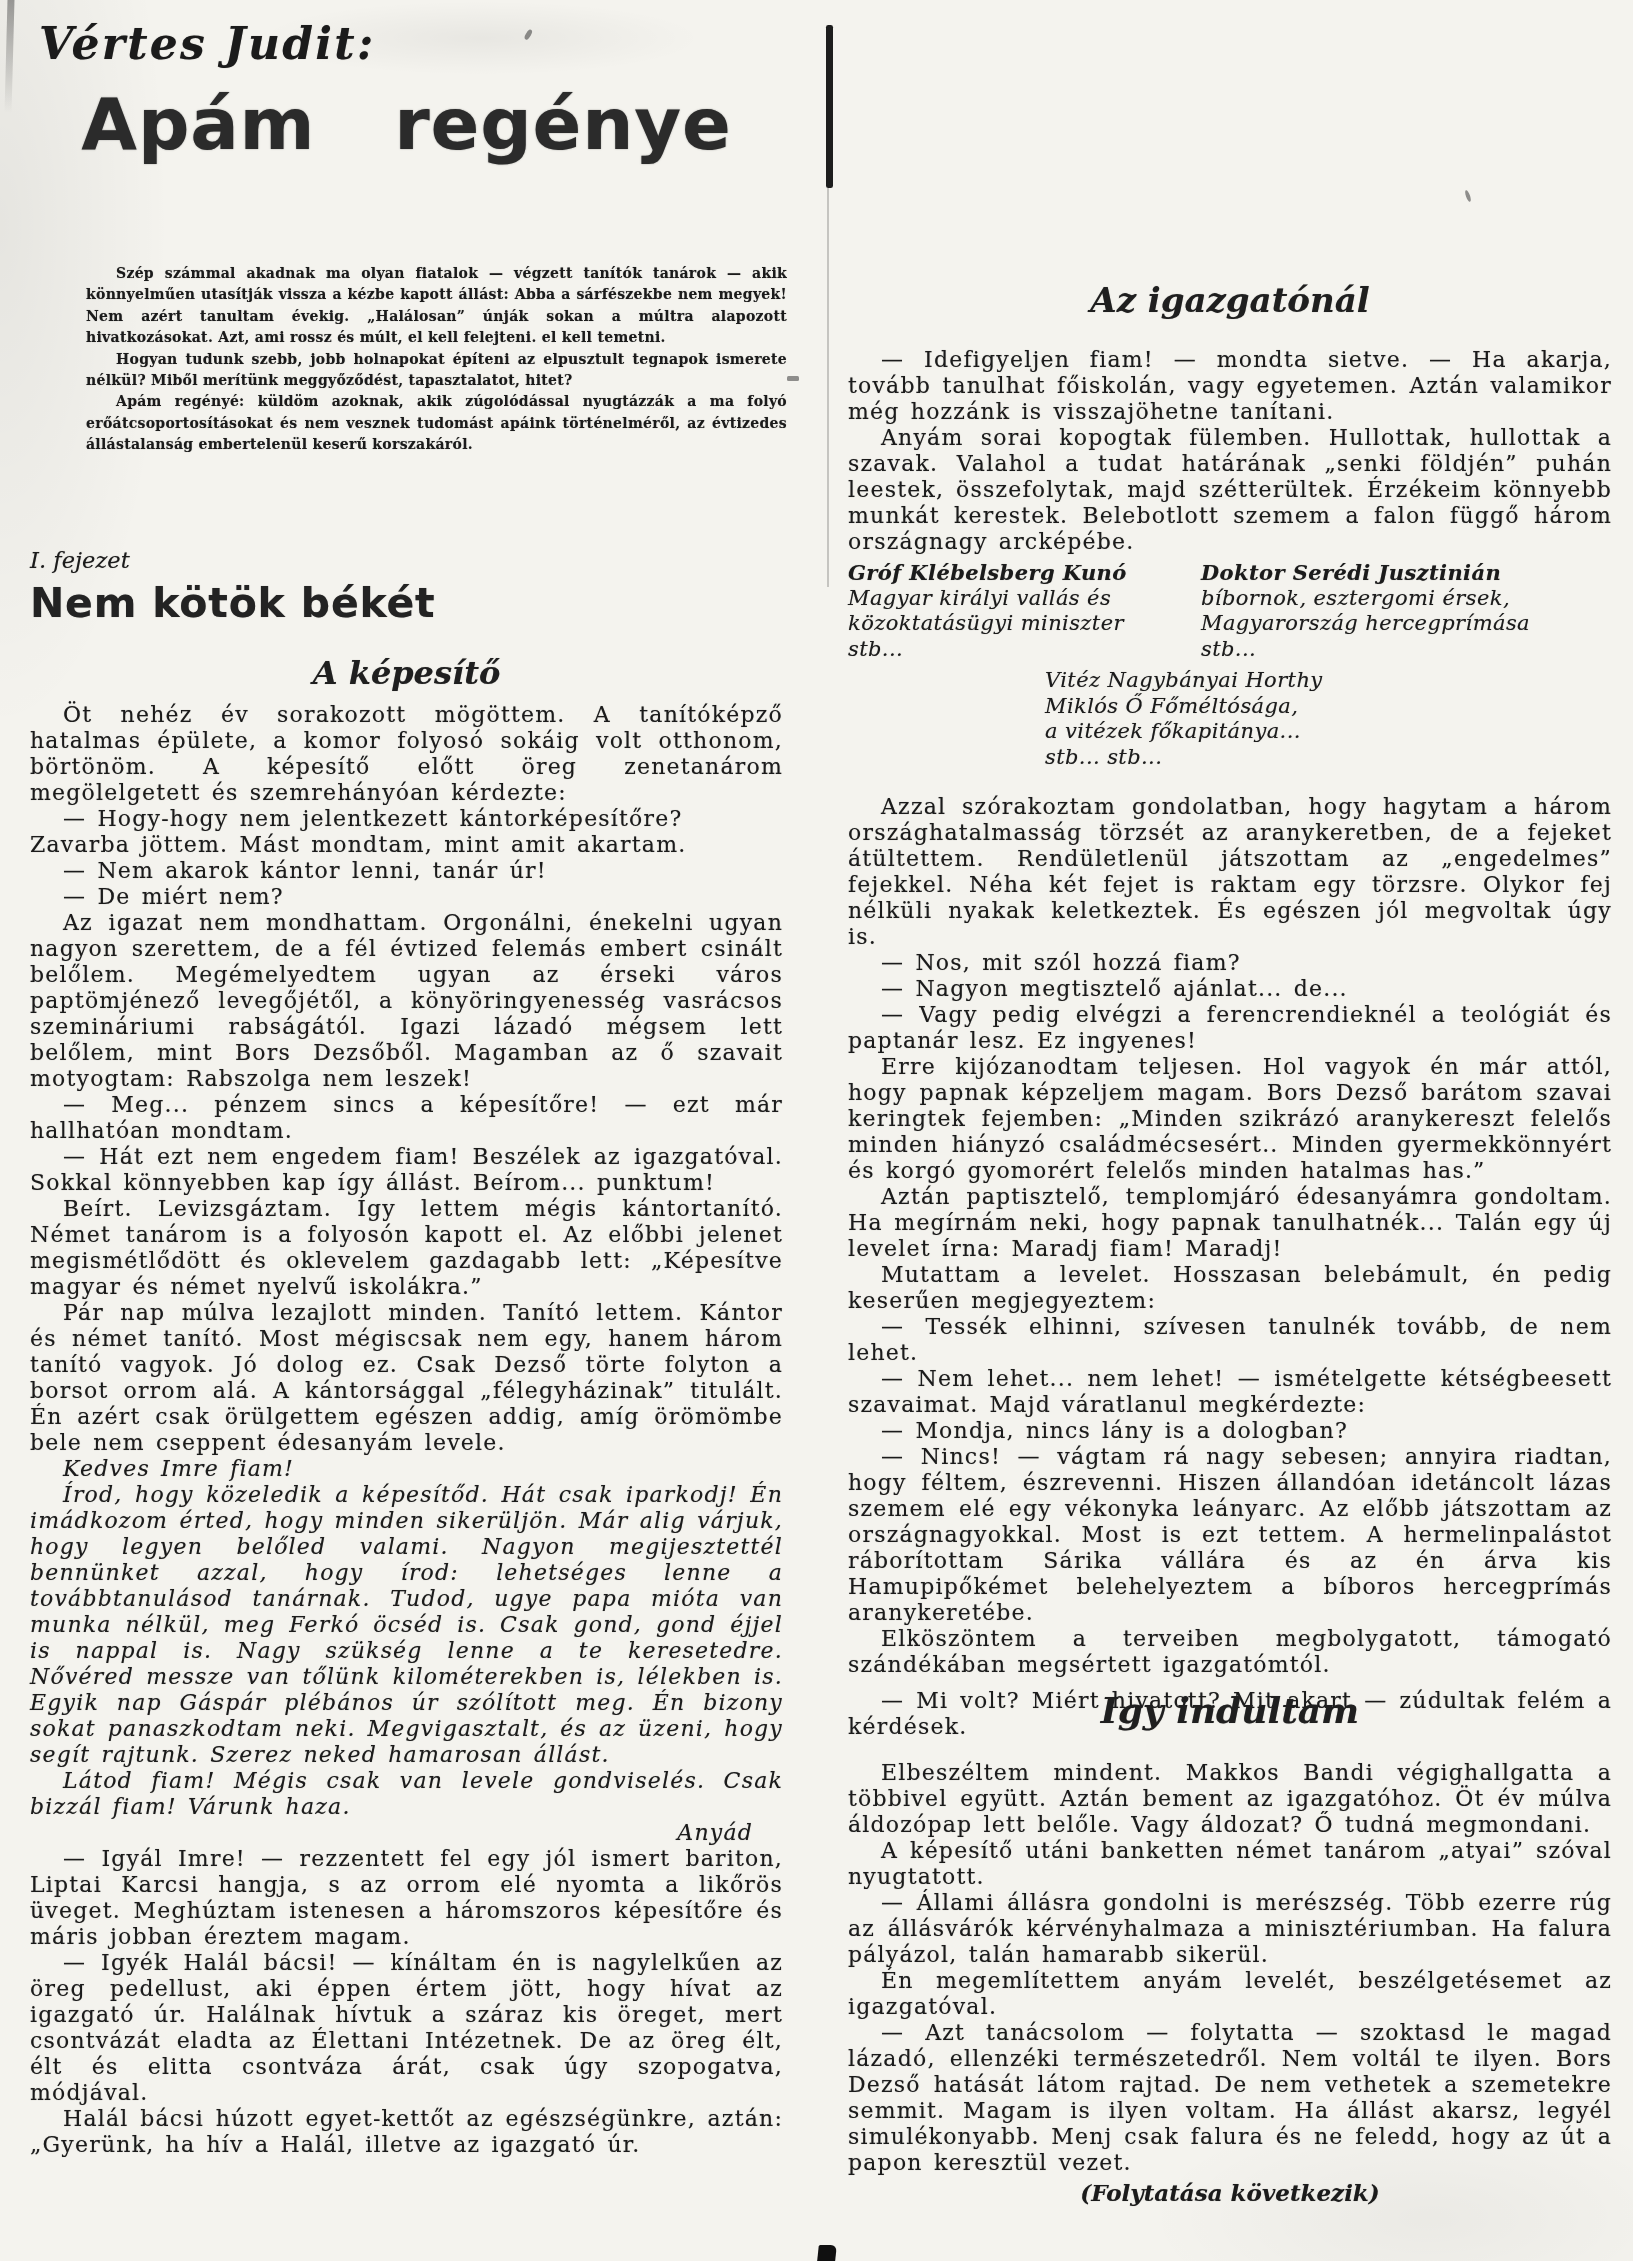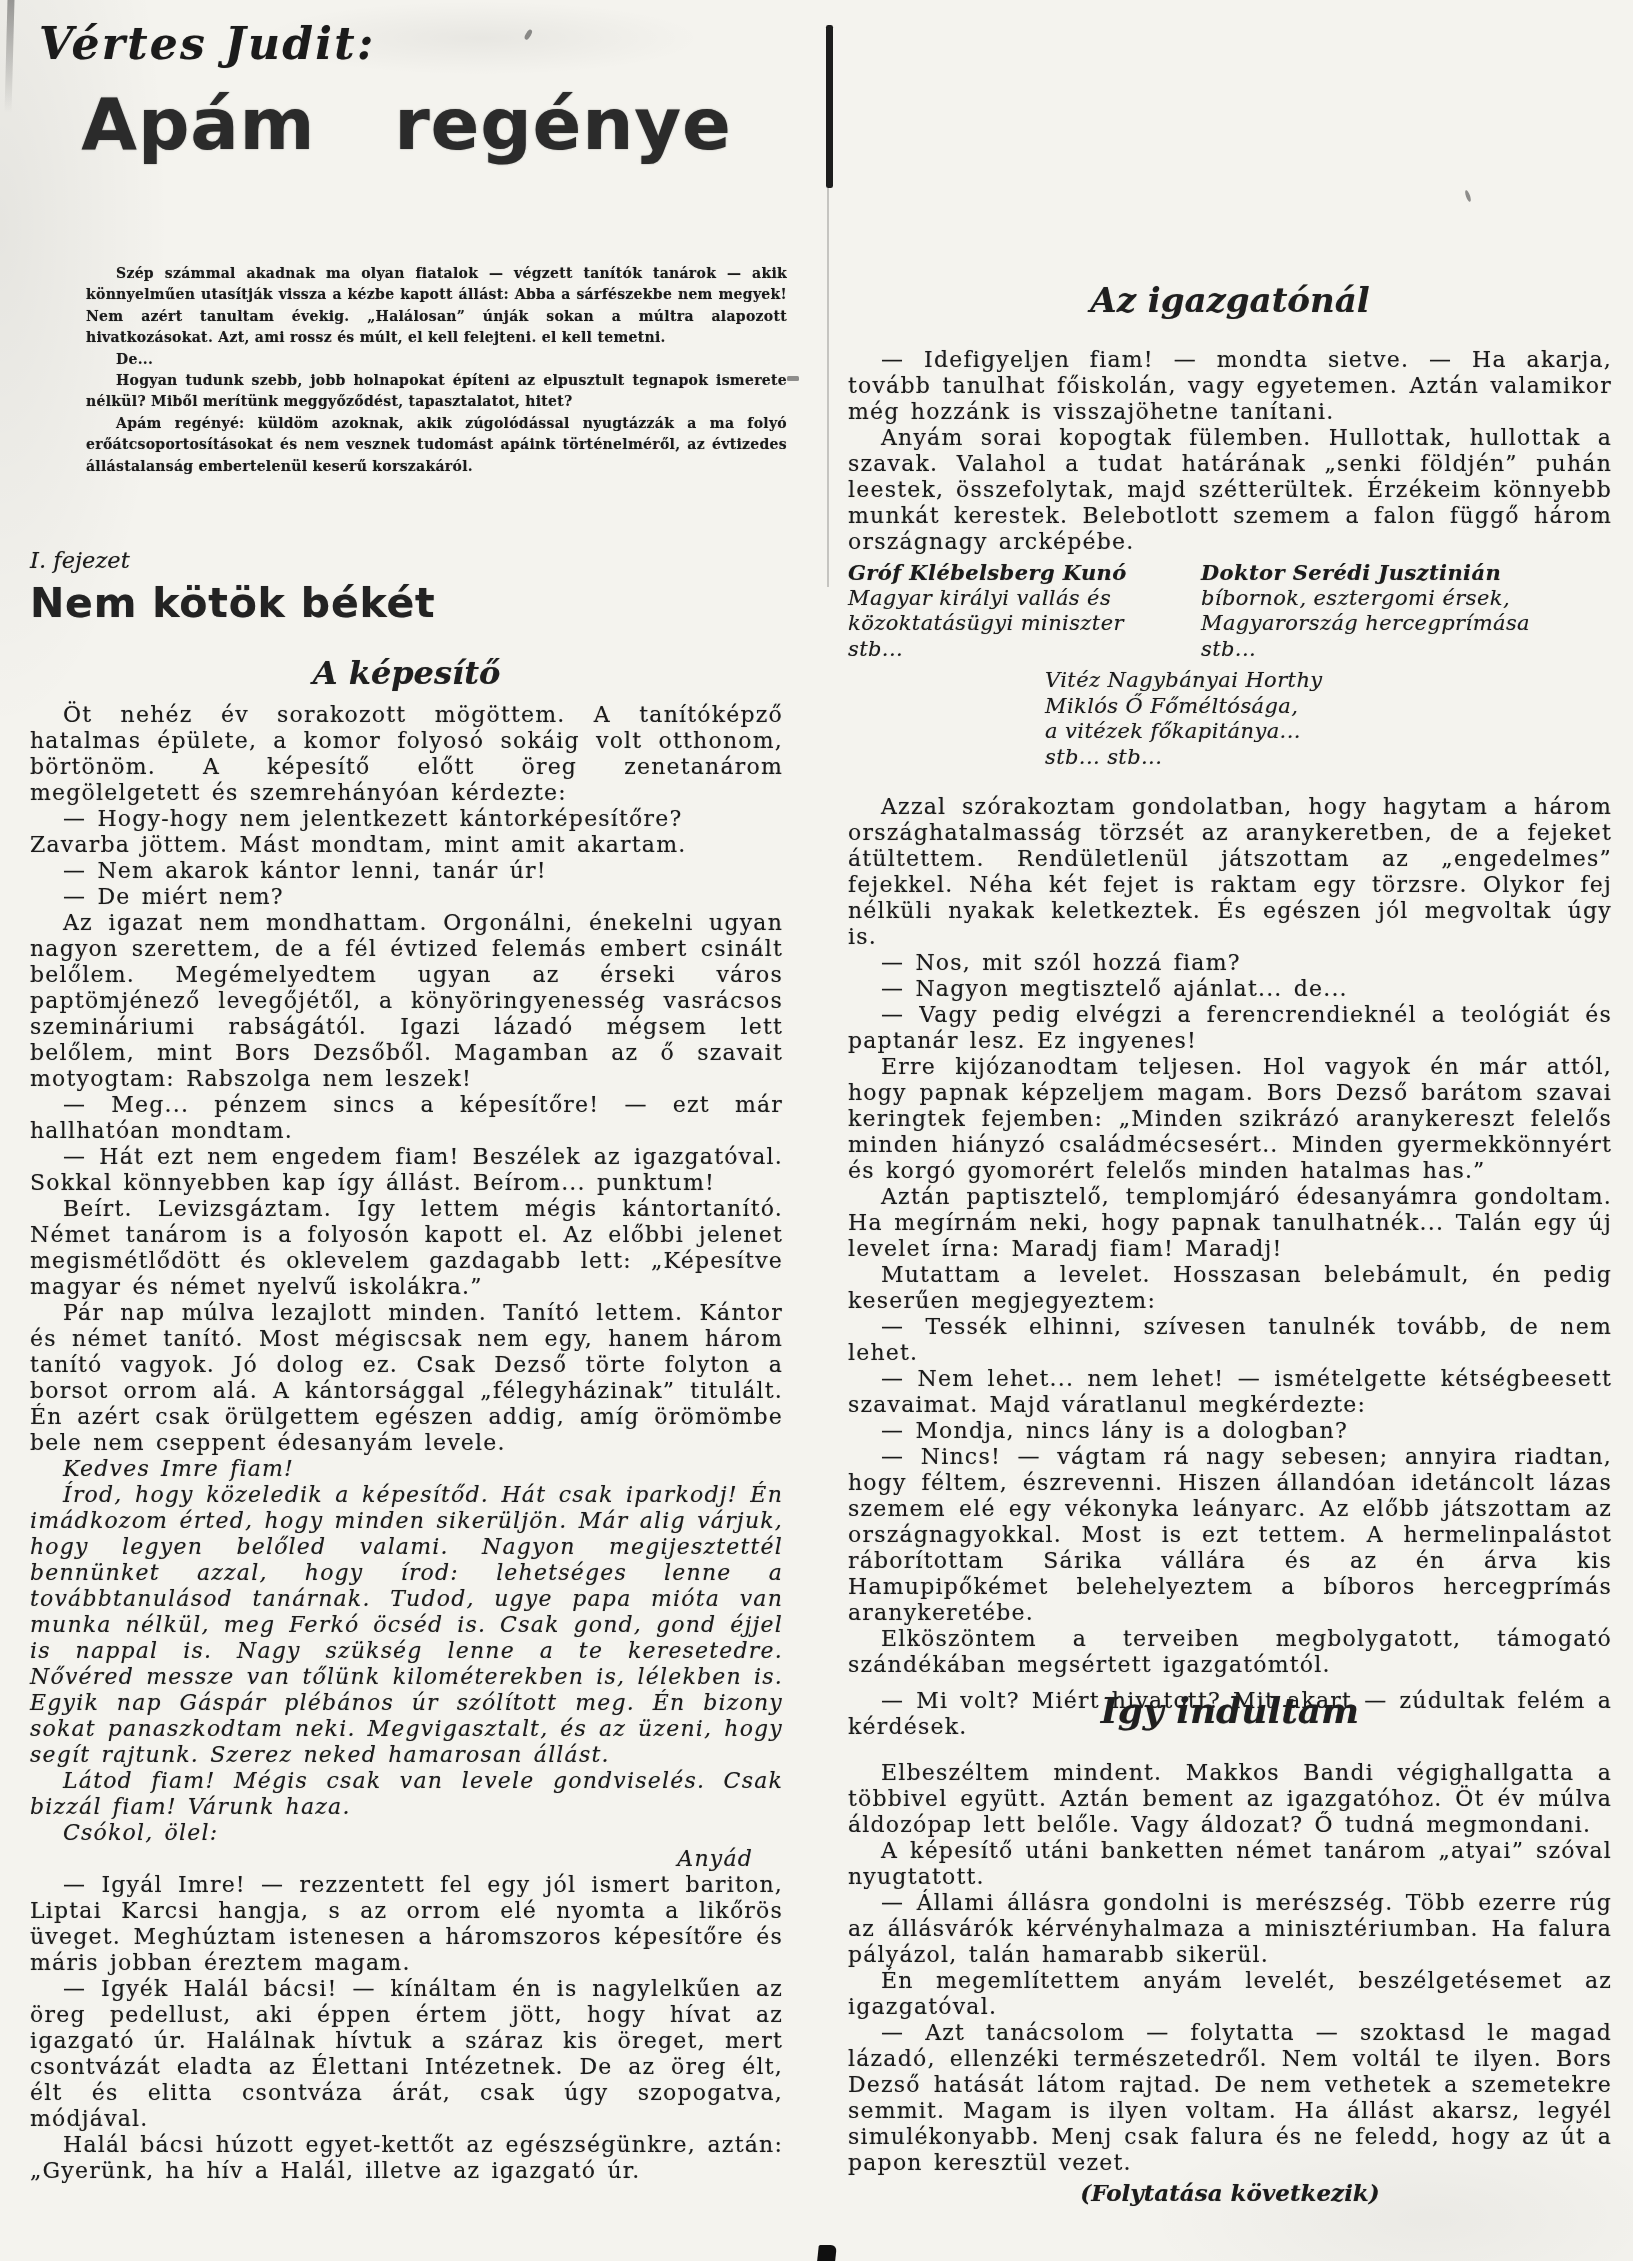--- a/index.html
+++ b/index.html
@@ -62,21 +62,20 @@
   <div class="edge-smudge"></div>
   <div class="speck s1"></div>
   <div class="speck s2"></div>
   <div class="speck s3"></div>
 
   <div class="author">Vértes Judit:</div>
   <h1 class="headline">Apám regénye</h1>
 
   <div class="intro">
       <p class="ipara">Szép számmal akadnak ma olyan fiatalok — végzett tanítók tanárok — akik könnyelműen utasítják vissza a kézbe kapott állást: Abba a sárfészekbe nem megyek! Nem azért tanultam évekig. „Halálosan” únják sokan a múltra alapozott hivatkozásokat. Azt, ami rossz és múlt, el kell felejteni. el kell temetni.</p>
-      <p class="ipara">De...</p>
       <p class="ipara">Hogyan tudunk szebb, jobb holnapokat építeni az elpusztult tegnapok ismerete nélkül? Miből merítünk meggyőződést, tapasztalatot, hitet?</p>
       <p class="ipara">Apám regényé: küldöm azoknak, akik zúgolódással nyugtázzák a ma folyó erőátcsoportosításokat és nem vesznek tudomást apáink történelméről, az évtizedes állástalanság embertelenül keserű korszakáról.</p>
     </div>
 
   <div class="chap-label">I. fejezet</div>
   <h2 class="chap-title">Nem kötök békét</h2>
   <h3 class="sec sec-kepesito">A képesítő</h3>
 
   <div class="body left-body">
       <p class="para">Öt nehéz év sorakozott mögöttem. A tanítóképző hatalmas épülete, a komor folyosó sokáig volt otthonom, börtönöm. A képesítő előtt öreg zenetanárom megölelgetett és szemrehányóan kérdezte:</p>
@@ -85,21 +84,20 @@
       <p class="para">— Nem akarok kántor lenni, tanár úr!</p>
       <p class="para">— De miért nem?</p>
       <p class="para">Az igazat nem mondhattam. Orgonálni, énekelni ugyan nagyon szerettem, de a fél évtized felemás embert csinált belőlem. Megémelyedtem ugyan az érseki város paptömjénező levegőjétől, a könyöringyenesség vasrácsos szemináriumi rabságától. Igazi lázadó mégsem lett belőlem, mint Bors Dezsőből. Magamban az ő szavait motyogtam: Rabszolga nem leszek!</p>
       <p class="para">— Meg... pénzem sincs a képesítőre! — ezt már hallhatóan mondtam.</p>
       <p class="para">— Hát ezt nem engedem fiam! Beszélek az igazgatóval. Sokkal könnyebben kap így állást. Beírom... punktum!</p>
       <p class="para">Beírt. Levizsgáztam. Így lettem mégis kántortanító. Német tanárom is a folyosón kapott el. Az előbbi jelenet megismétlődött és oklevelem gazdagabb lett: „Képesítve magyar és német nyelvű iskolákra.”</p>
       <p class="para">Pár nap múlva lezajlott minden. Tanító lettem. Kántor és német tanító. Most mégiscsak nem egy, hanem három tanító vagyok. Jó dolog ez. Csak Dezső törte folyton a borsot orrom alá. A kántorsággal „félegyházinak” titulált. Én azért csak örülgettem egészen addig, amíg örömömbe bele nem cseppent édesanyám levele.</p>
       <p class="para letter">Kedves Imre fiam!</p>
       <p class="para letter">Írod, hogy közeledik a képesítőd. Hát csak iparkodj! Én imádkozom érted, hogy minden sikerüljön. Már alig várjuk, hogy legyen belőled valami. Nagyon megijesztettél bennünket azzal, hogy írod: lehetséges lenne a továbbtanulásod tanárnak. Tudod, ugye papa mióta van munka nélkül, meg Ferkó öcséd is. Csak gond, gond éjjel is nappal is. Nagy szükség lenne a te keresetedre. Nővéred messze van tőlünk kilométerekben is, lélekben is. Egyik nap Gáspár plébános úr szólított meg. Én bizony sokat panaszkodtam neki. Megvigasztalt, és az üzeni, hogy segít rajtunk. Szerez neked hamarosan állást.</p>
       <p class="para letter">Látod fiam! Mégis csak van levele gondviselés. Csak bizzál fiam! Várunk haza.</p>
-      <p class="para letter">Csókol, ölel:</p>
       <p class="para letter signature">Anyád</p>
       <p class="para">— Igyál Imre! — rezzentett fel egy jól ismert bariton, Liptai Karcsi hangja, s az orrom elé nyomta a likőrös üveget. Meghúztam istenesen a háromszoros képesítőre és máris jobban éreztem magam.</p>
       <p class="para">— Igyék Halál bácsi! — kínáltam én is nagylelkűen az öreg pedellust, aki éppen értem jött, hogy hívat az igazgató úr. Halálnak hívtuk a száraz kis öreget, mert csontvázát eladta az Élettani Intézetnek. De az öreg élt, élt és elitta csontváza árát, csak úgy szopogatva, módjával.</p>
       <p class="para">Halál bácsi húzott egyet-kettőt az egészségünkre, aztán: „Gyerünk, ha hív a Halál, illetve az igazgató úr.</p>
     </div>
 
   <div class="divider-thick"></div>
   <div class="divider-thin"></div>
 
   <h3 class="sec sec-igazgato">Az igazgatónál</h3>

